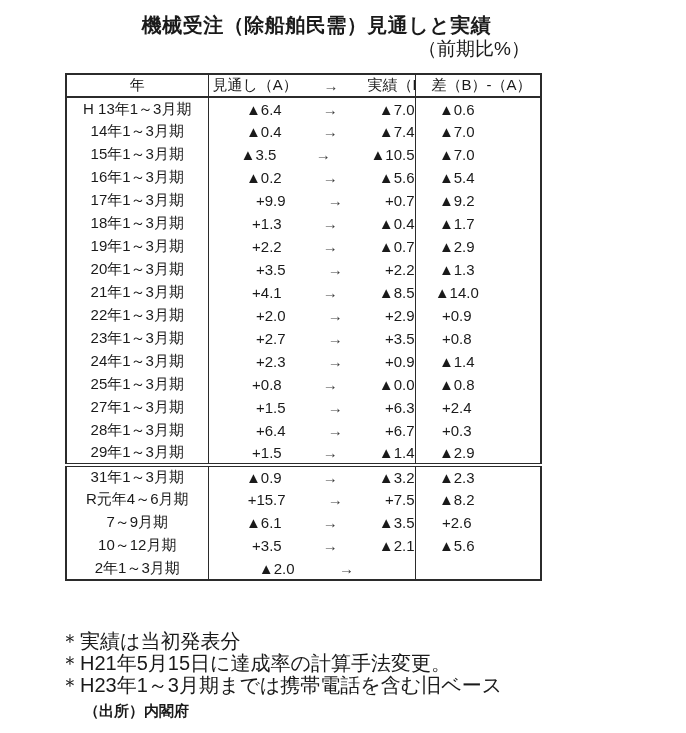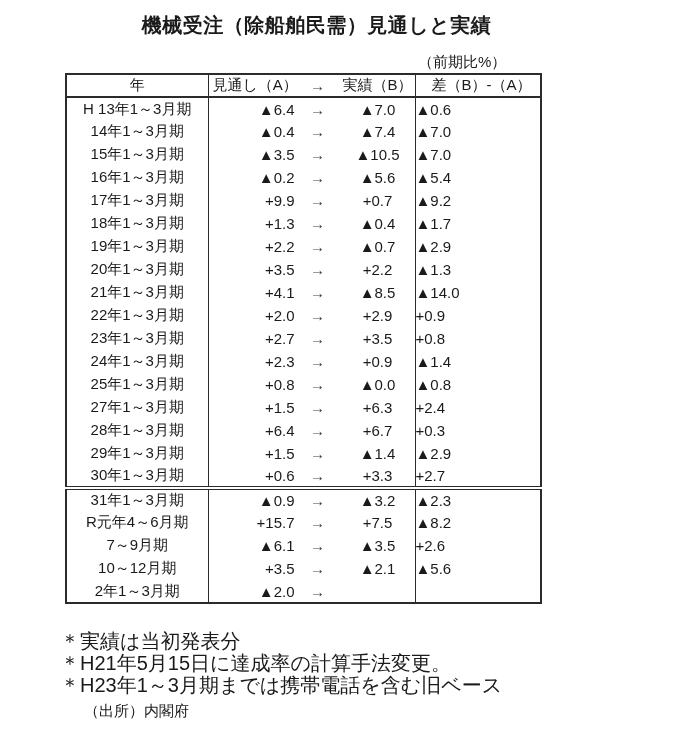--- a/index.html
+++ b/index.html
@@ -10,57 +10,58 @@
     font-family: "Liberation Sans", "DejaVu Sans", sans-serif;
     color: #1a1a1a;
     overflow: hidden;
   }
   .title {
     position: absolute; top: 12px; left: 79px; width: 475px;
     text-align: center; font-size: 20px; font-weight: bold;
     letter-spacing: 0.5px;
   }
   .unit-note {
-    position: absolute; top: 53px; left: 418px;
-    font-size: 15px;
+    position: absolute; top: 36px; left: 418px;
+    font-size: 19px;
   }
   table.data-table {
     position: absolute; top: 73px; left: 65px; width: 475px;
     border-collapse: collapse; table-layout: fixed;
     font-size: 15px; color: #1a1a1a;
     border: 2px solid #2b2b2b;
   }
   col.c-year { width: 142px; }
   col.c-mid  { width: 207px; }
   col.c-diff { width: 126px; }
   th, td {
     height: 23px; padding: 0;
     font-weight: normal; vertical-align: middle;
     border-left: 1px solid #2b2b2b;
     white-space: nowrap; overflow: hidden;
   }
   th:first-child, td:first-child { border-left: none; }
   thead th { border-bottom: 2px solid #2b2b2b; }
   .col-year { text-align: center; }
-  .mid-inner { display: flex; align-items: center; width: 100%; }
+  .mid-inner { display: flex; align-items: center; width: 100%; gap: 29px; }
   .mid-inner .f { width: 86px; text-align: right; }
   .mid-inner .a { width: 46px; text-align: center; color: #3d3d3d; }
   .mid-inner .r { flex: 1; text-align: center; }
   thead .mid-inner .f { text-align: left; padding-left: 4px; }
-  td.col-diff { text-align: left; padding-right: 42px; }
+  td.col-diff { text-align: center; padding-right: 42px; }
   th.col-diff { text-align: left; padding-left: 16px; }
   tbody.section-2 tr:first-child th,
   tbody.section-2 tr:first-child td { border-top: 4px double #2b2b2b; }
   .footnotes {
     position: absolute; top: 630px; left: 60px;
     font-size: 20px; line-height: 22px;
   }
   .source {
     position: absolute; top: 702px; left: 84px;
     font-size: 15px;
+    font-weight: bold;
   }
 </style>
 </head>
 <body>
 
 <div class="title">機械受注（除船舶民需）見通しと実績</div>
 <div class="unit-note">（前期比%）</div>
 
 <table class="data-table">
   <colgroup>
@@ -251,31 +252,20 @@
         <td class="col-year">29年1～3月期</td>
         <td class="col-mid">
           <div class="mid-inner">
             <span class="f">+1.5</span>
             <span class="a">→</span>
             <span class="r">▲1.4</span>
           </div>
         </td>
         <td class="col-diff">▲2.9</td>
       </tr>
-      <tr>
-        <td class="col-year">30年1～3月期</td>
-        <td class="col-mid">
-          <div class="mid-inner">
-            <span class="f">+0.6</span>
-            <span class="a">→</span>
-            <span class="r">+3.3</span>
-          </div>
-        </td>
-        <td class="col-diff">+2.7</td>
-      </tr>
     </tbody>
   <tbody class="section-2">
       <tr>
         <td class="col-year">31年1～3月期</td>
         <td class="col-mid">
           <div class="mid-inner">
             <span class="f">▲0.9</span>
             <span class="a">→</span>
             <span class="r">▲3.2</span>
           </div>

